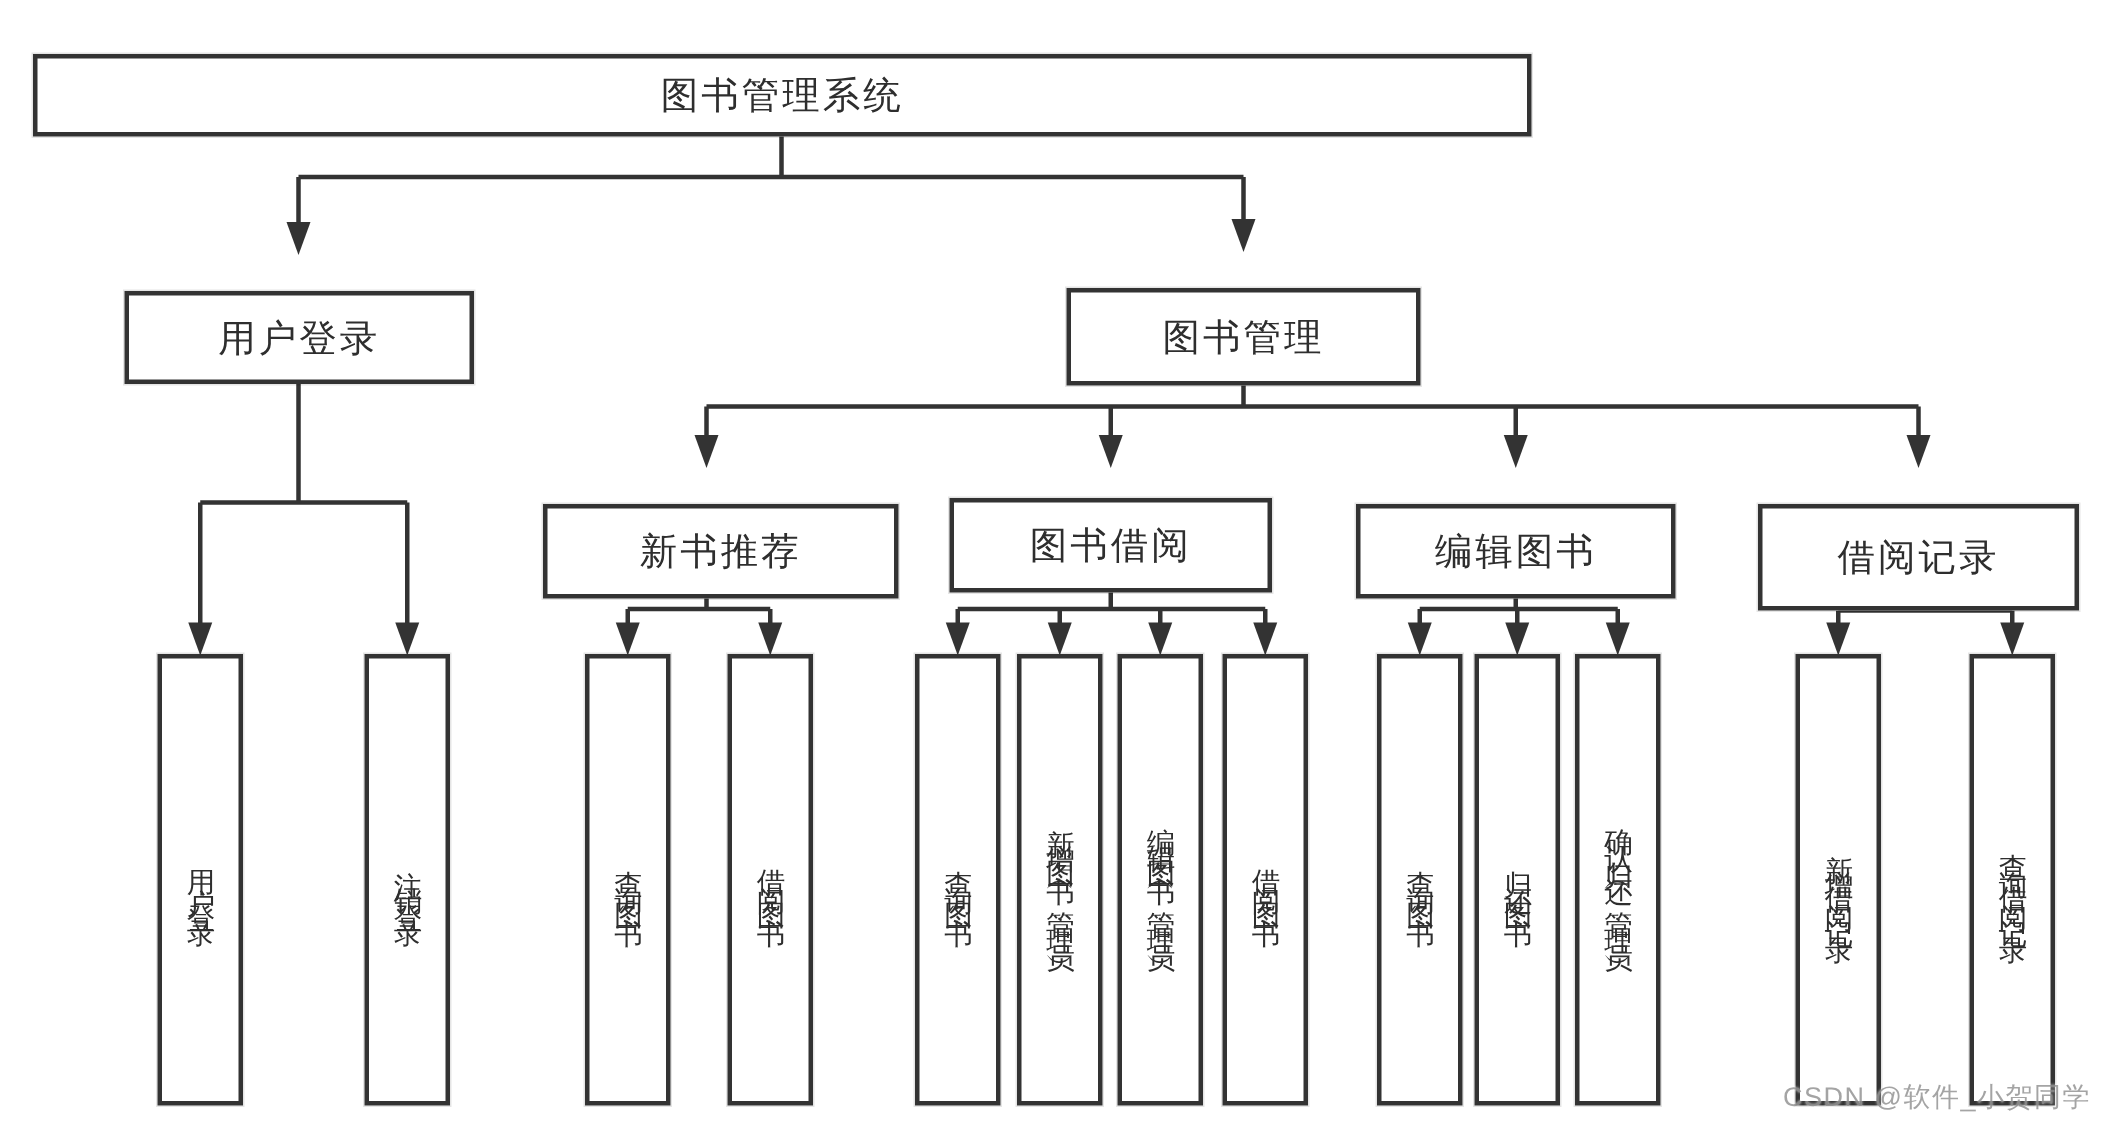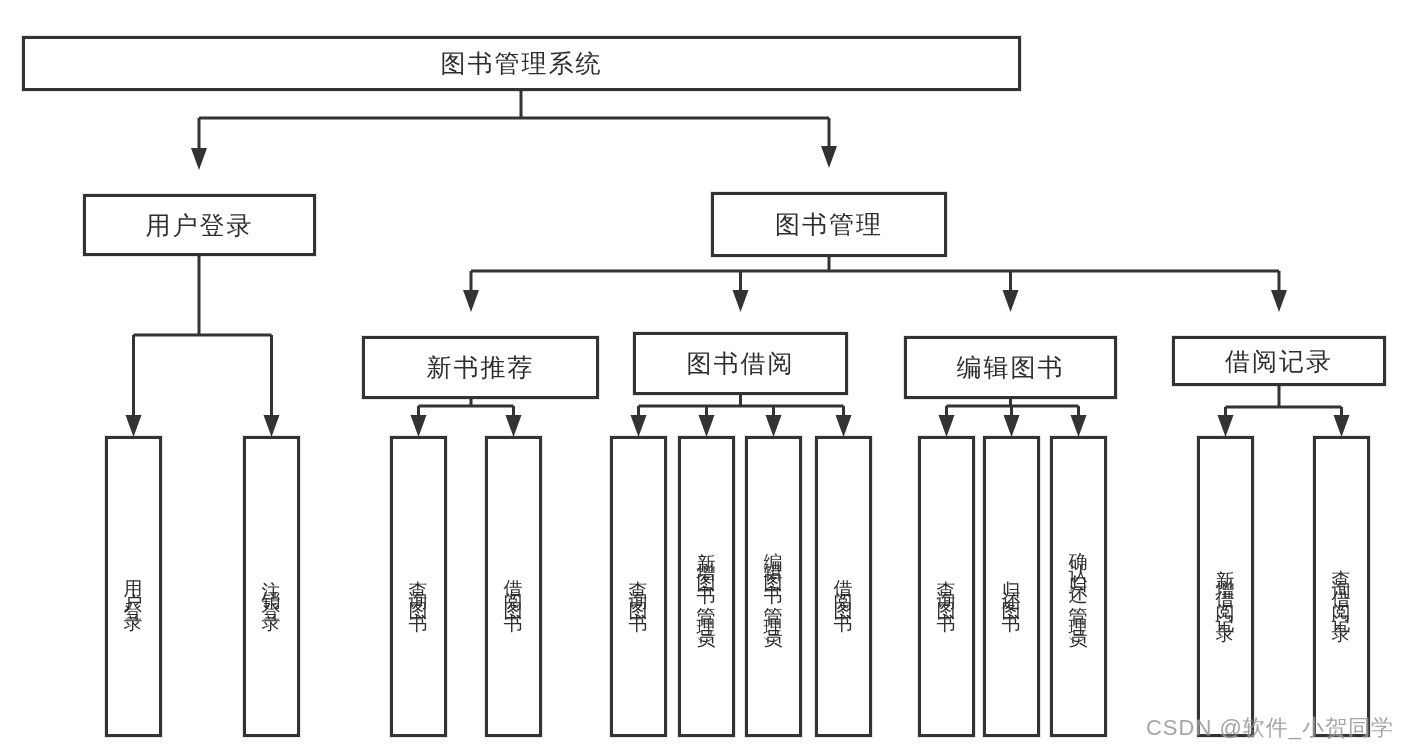--- a/index.html
+++ b/index.html
@@ -36,37 +36,37 @@
     letter-spacing: 2px;
     white-space: nowrap;
     margin-top: 23px;
   }
   .node-root   { left: 22px;  top: 13px;  width: 999px; height: 55px; }
   .node-l2-a   { left: 83px;  top: 171px; width: 233px; height: 62px; }
   .node-l2-b   { left: 711px; top: 169px; width: 236px; height: 65px; }
   .node-l3-a   { left: 362px; top: 313px; width: 237px; height: 63px; }
   .node-l3-b   { left: 633px; top: 309px; width: 215px; height: 63px; }
   .node-l3-c   { left: 904px; top: 313px; width: 213px; height: 63px; }
-  .node-l3-d   { left: 1172px;top: 313px; width: 214px; height: 50px; }
+  .node-l3-d   { left: 1172px;top: 313px; width: 214px; height: 71px; }
   .leaf {
     top: 436px;
     width: 57px;
     height: 301px;
     writing-mode: vertical-rl;
     text-orientation: mixed;
     font-size: 19px;
     letter-spacing: 11px;
     line-height: 1;
     white-space: nowrap;
   }
   #watermark {
     position: absolute;
     right: 11px;
     bottom: 4px;
-    font-size: 22px;
+    font-size: 18px;
     color: #959595;
     opacity: 0.85;
     letter-spacing: 1px;
     text-shadow: 0 0 2px #ffffff;
     white-space: nowrap;
     z-index: 5;
   }
 </style>
 </head>
 <body>

